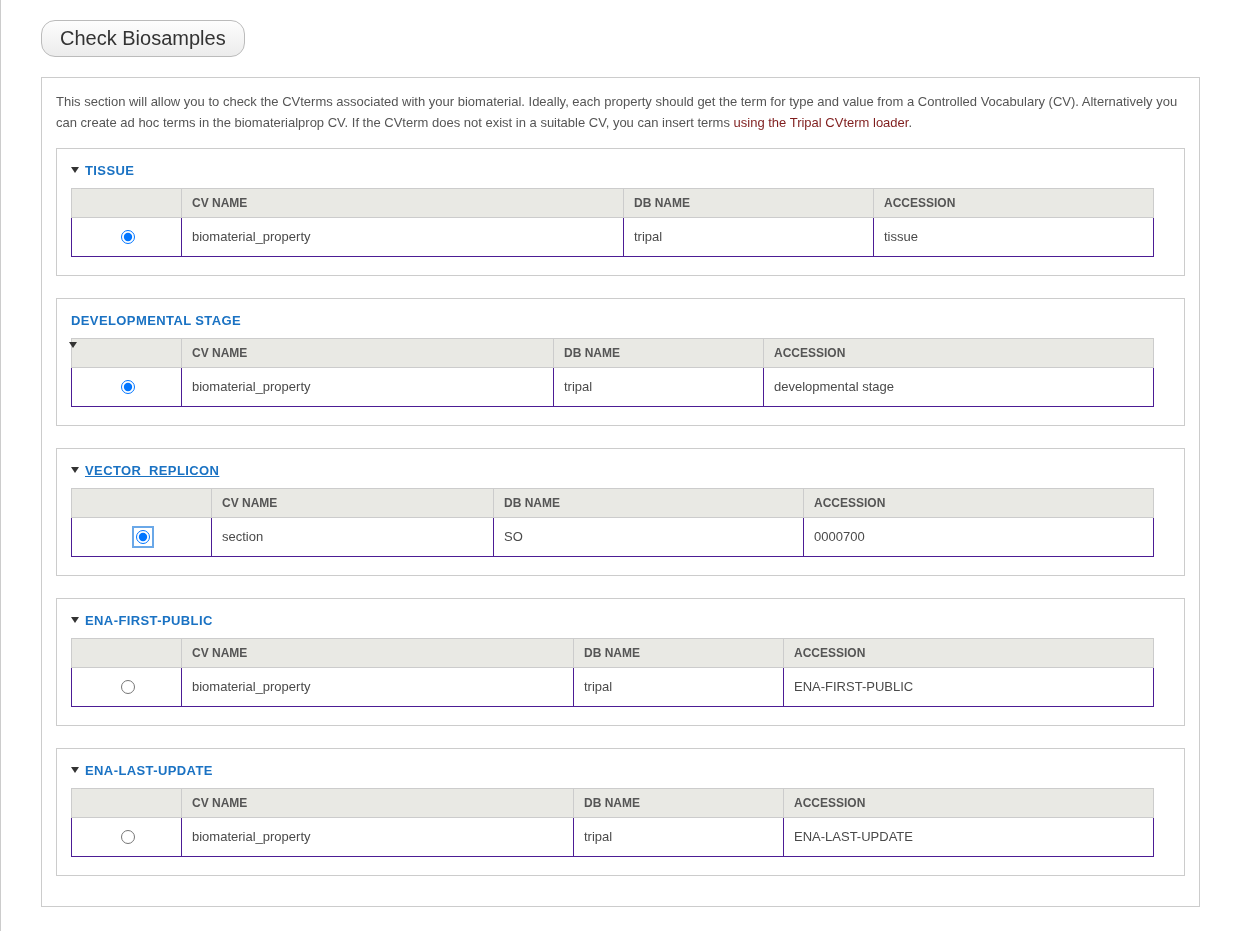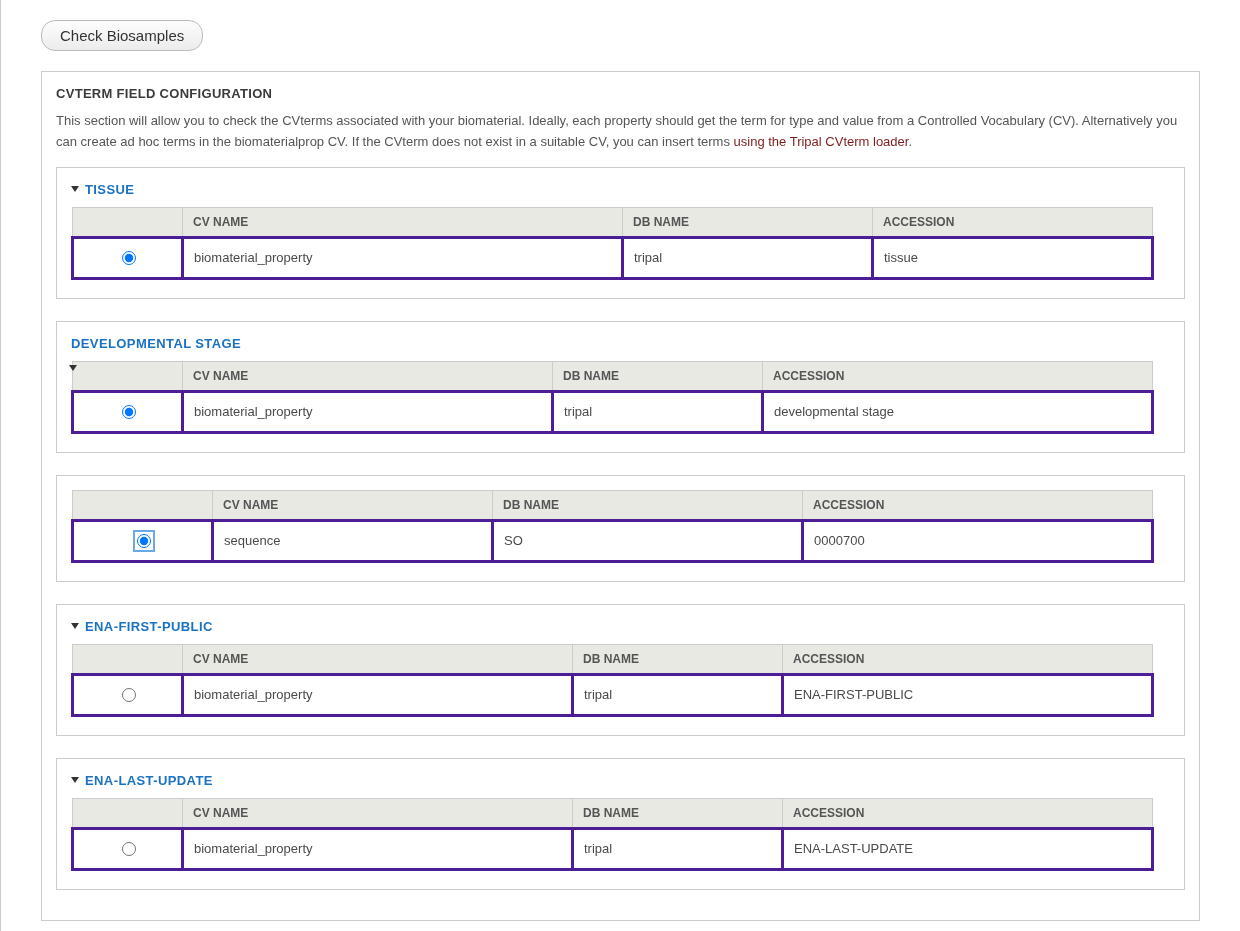--- a/index.html
+++ b/index.html
@@ -13,21 +13,21 @@
   .page {
     width: 1240px;
     padding: 10px 40px 40px 40px;
     box-sizing: border-box;
     border-left: 1px solid #ccc;
   }
   .btn {
     display: inline-block;
     margin: 10px 0 20px 0;
     padding: 6px 18px;
-    font-size: 15px;
+    font-size: 20px;
     background: linear-gradient(#fdfdfd, #ececec);
     border: 1px solid #bbb;
     border-radius: 14px;
     color: #333;
     cursor: pointer;
   }
   .panel {
     border: 1px solid #ccc;
     padding: 14px 14px 8px 14px;
   }
@@ -82,21 +82,21 @@
   .tbl th {
     background: #e9e9e4;
     border: 1px solid #ccc;
     text-align: left;
     font-size: 12px;
     font-weight: 600;
     color: #555;
     padding: 7px 10px;
   }
   .tbl td {
-    border: 3px solid #4c1d95;
+    border: 1px solid #4c1d95;
     padding: 9px 10px;
     font-size: 13px;
     color: #4a4a4a;
     vertical-align: middle;
   }
   .col-radio { width: 110px; }
   .radio-cell { text-align: center; }
   input[type=radio] {
     width: 14px; height: 14px;
     cursor: pointer;
@@ -115,21 +115,20 @@
   }
 </style>
 </head>
 <body>
 
 <div class="page">
 
   <button class="btn">Check Biosamples</button>
 
   <div class="panel">
-    <h2>CVTERM FIELD CONFIGURATION</h2>
     <p>
       <span>This section will allow you to check the CVterms associated with your biomaterial. Ideally, each property should get the term for type and value from a Controlled Vocabulary (CV). Alternatively you can create ad hoc terms in the biomaterialprop CV. If the CVterm does not exist in a suitable CV, you can insert terms </span>
       <a href="#" class="link">using the Tripal CVterm loader</a><span>.</span>
     </p>
 
     <div id="sections-host">
         <div class="section">
           <div class="section-header">
             <span class="tri"></span>
             <span class="section-title">TISSUE</span>
@@ -185,39 +184,43 @@
               <tr>
                 <td class="radio-cell"><input type="radio" name="cvterm-1" checked="" style=""></td>
                 <td>biomaterial_property</td>
                 <td>tripal</td>
                 <td>developmental stage</td>
               </tr>
             </tbody>
           </table>
         </div>
         <div class="section">
+          <div class="section-header">
+            <span class="tri"></span>
+            <span class="section-title underline">VECTOR_REPLICON</span>
+          </div>
           <table class="tbl">
             <colgroup>
               <col style="width: 140px;">
               <col>
               <col style="width: 310px;">
               <col style="width: 350px;">
             </colgroup>
             <thead>
               <tr>
                 <th class="col-radio"></th>
                 <th>CV NAME</th>
                 <th>DB NAME</th>
                 <th>ACCESSION</th>
               </tr>
             </thead>
             <tbody>
               <tr>
                 <td class="radio-cell"><input type="radio" name="cvterm-2" class="radio-focus" checked="" style=""></td>
-                <td>sequence</td>
+                <td>section</td>
                 <td>SO</td>
                 <td>0000700</td>
               </tr>
             </tbody>
           </table>
         </div>
         <div class="section">
           <div class="section-header">
             <span class="tri"></span>
             <span class="section-title">ENA-FIRST-PUBLIC</span>

